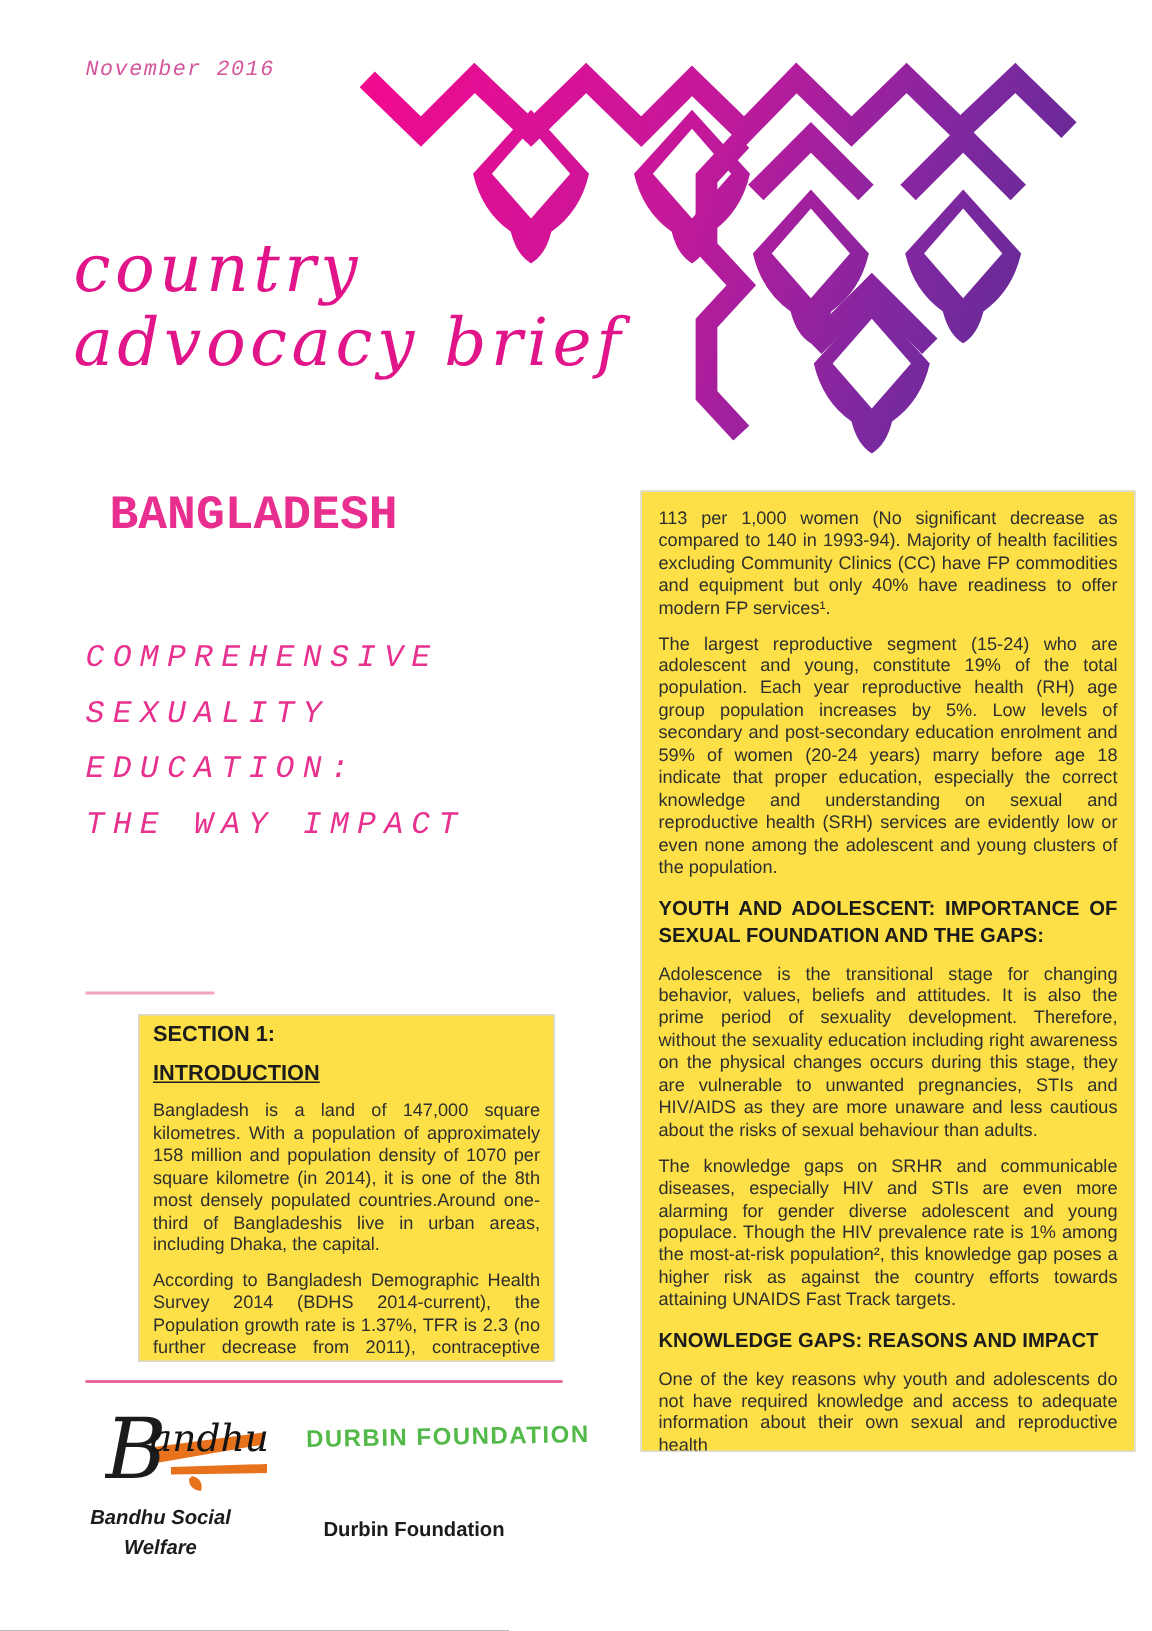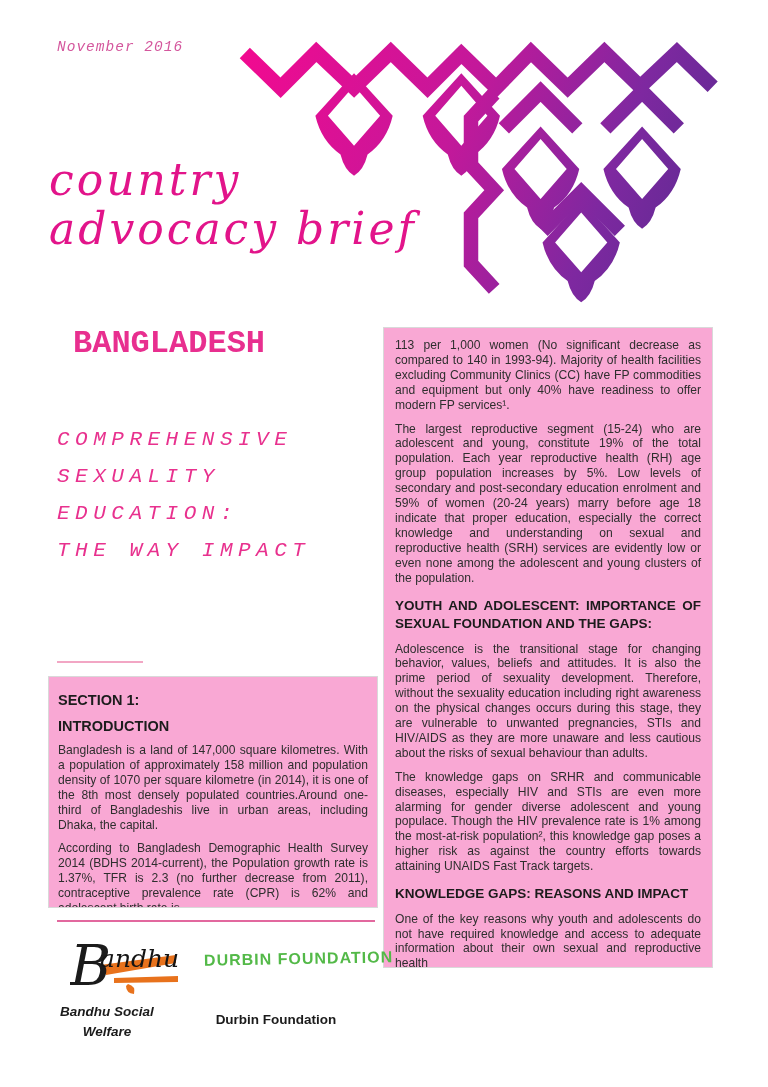--- a/index.html
+++ b/index.html
@@ -27,27 +27,28 @@
   }
   .subtitle {
     position:absolute; left:57px; top:421px;
     font:italic 21px/37px "Liberation Mono", monospace;
     color:#e8318e; letter-spacing:5.5px;
   }
   .rule { position:absolute; height:2px; }
   .rule-top    { left:57px; top:661px; width:86px;  background:#f2a6c4; }
   .rule-bottom { left:57px; top:920px; width:318px; background:#e2689e; }
   .panel {
-    position:absolute; border:1px solid #d9d9d9; background:#f9a8d4;
+    position:absolute; border:1px solid #d9d9d9; background:#fde047;
     overflow:hidden;
+    margin-left:44px;
   }
-  .panel-left  { left:48px;  top:676px; width:330px; height:232px; padding:14px 9px; }
+  .panel-left  { left:48px;  top:676px; width:278px; height:232px; padding:4px 9px; }
   .panel-right { left:383px; top:327px; width:330px; height:641px; padding:10px 11px; }
   .sec-label   { font:bold 14.5px/18px "Liberation Sans", sans-serif; color:#1c1c1c; margin-bottom:8px; }
-  .sec-heading { font:bold 14.5px/18px "Liberation Sans", sans-serif; color:#1c1c1c; margin-bottom:8px; }
+  .sec-heading { font:bold 14.5px/18px "Liberation Sans", sans-serif; color:#1c1c1c; margin-bottom:8px;text-decoration:underline; }
   .body-p {
     font:12.1px/14.9px "Liberation Sans", sans-serif; color:#2e2e2e;
     text-align:justify; margin-bottom:9px;
   }
   .body-h {
     font:bold 13.5px/18.5px "Liberation Sans", sans-serif; color:#1b1b1b;
     text-align:justify; margin:11px 0 8px 0;
   }
   .bandhu-logo { position:absolute; left:70px; top:931px; width:112px; height:66px; }
   .durbin-logo {

